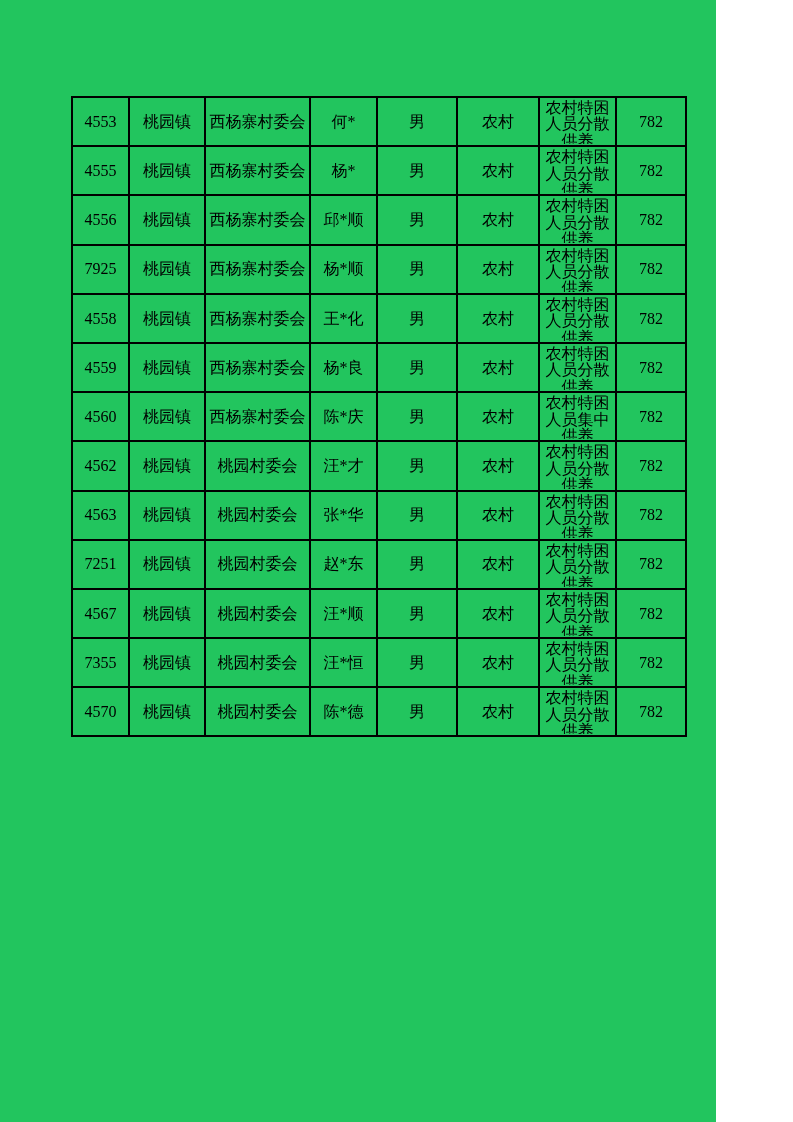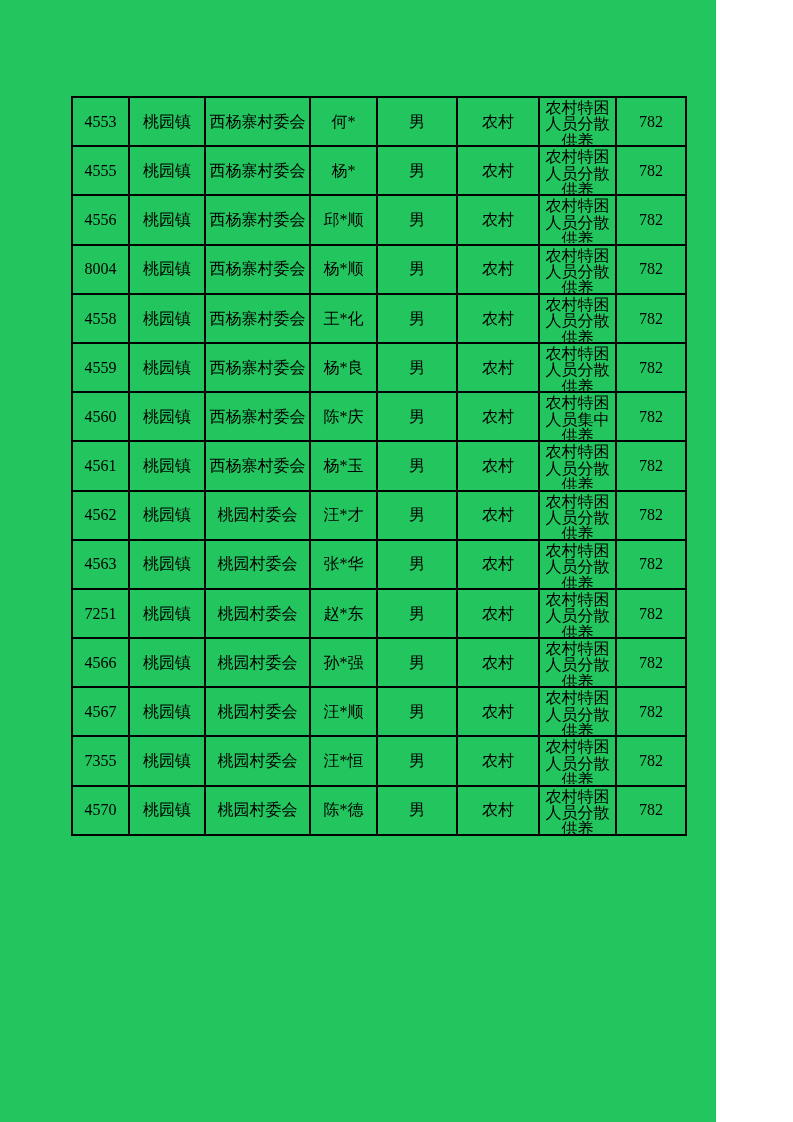--- a/index.html
+++ b/index.html
@@ -27,20 +27,21 @@
     line-height: 1.1;
     padding: 0;
     height: 47.2px;
     overflow: hidden;
     white-space: nowrap;
   }
   
   table.roster td.cat {
     vertical-align: top;
     white-space: normal;
+    border-radius: 16px;
   }
   .cat-text {
     line-height: 16.4px;
     padding-top: 2px;
     max-height: 45px;
     overflow: hidden;
     word-break: break-all;
   }
   col.c-seq      { width: 57px; }
   col.c-town     { width: 76px; }
@@ -97,21 +98,21 @@
           <td>西杨寨村委会</td>
           <td>邱*顺</td>
           <td>男</td>
           <td>农村</td>
           <td class="cat">
             <div class="cat-text">农村特困人员分散供养</div>
           </td>
           <td>782</td>
         </tr>
         <tr>
-          <td>8004</td>
+          <td>7925</td>
           <td>桃园镇</td>
           <td>西杨寨村委会</td>
           <td>杨*顺</td>
           <td>男</td>
           <td>农村</td>
           <td class="cat">
             <div class="cat-text">农村特困人员分散供养</div>
           </td>
           <td>782</td>
         </tr>
@@ -145,32 +146,20 @@
           <td>西杨寨村委会</td>
           <td>陈*庆</td>
           <td>男</td>
           <td>农村</td>
           <td class="cat">
             <div class="cat-text">农村特困人员集中供养</div>
           </td>
           <td>782</td>
         </tr>
         <tr>
-          <td>4561</td>
-          <td>桃园镇</td>
-          <td>西杨寨村委会</td>
-          <td>杨*玉</td>
-          <td>男</td>
-          <td>农村</td>
-          <td class="cat">
-            <div class="cat-text">农村特困人员分散供养</div>
-          </td>
-          <td>782</td>
-        </tr>
-        <tr>
           <td>4562</td>
           <td>桃园镇</td>
           <td>桃园村委会</td>
           <td>汪*才</td>
           <td>男</td>
           <td>农村</td>
           <td class="cat">
             <div class="cat-text">农村特困人员分散供养</div>
           </td>
           <td>782</td>
@@ -185,32 +174,20 @@
           <td class="cat">
             <div class="cat-text">农村特困人员分散供养</div>
           </td>
           <td>782</td>
         </tr>
         <tr>
           <td>7251</td>
           <td>桃园镇</td>
           <td>桃园村委会</td>
           <td>赵*东</td>
-          <td>男</td>
-          <td>农村</td>
-          <td class="cat">
-            <div class="cat-text">农村特困人员分散供养</div>
-          </td>
-          <td>782</td>
-        </tr>
-        <tr>
-          <td>4566</td>
-          <td>桃园镇</td>
-          <td>桃园村委会</td>
-          <td>孙*强</td>
           <td>男</td>
           <td>农村</td>
           <td class="cat">
             <div class="cat-text">农村特困人员分散供养</div>
           </td>
           <td>782</td>
         </tr>
         <tr>
           <td>4567</td>
           <td>桃园镇</td>

